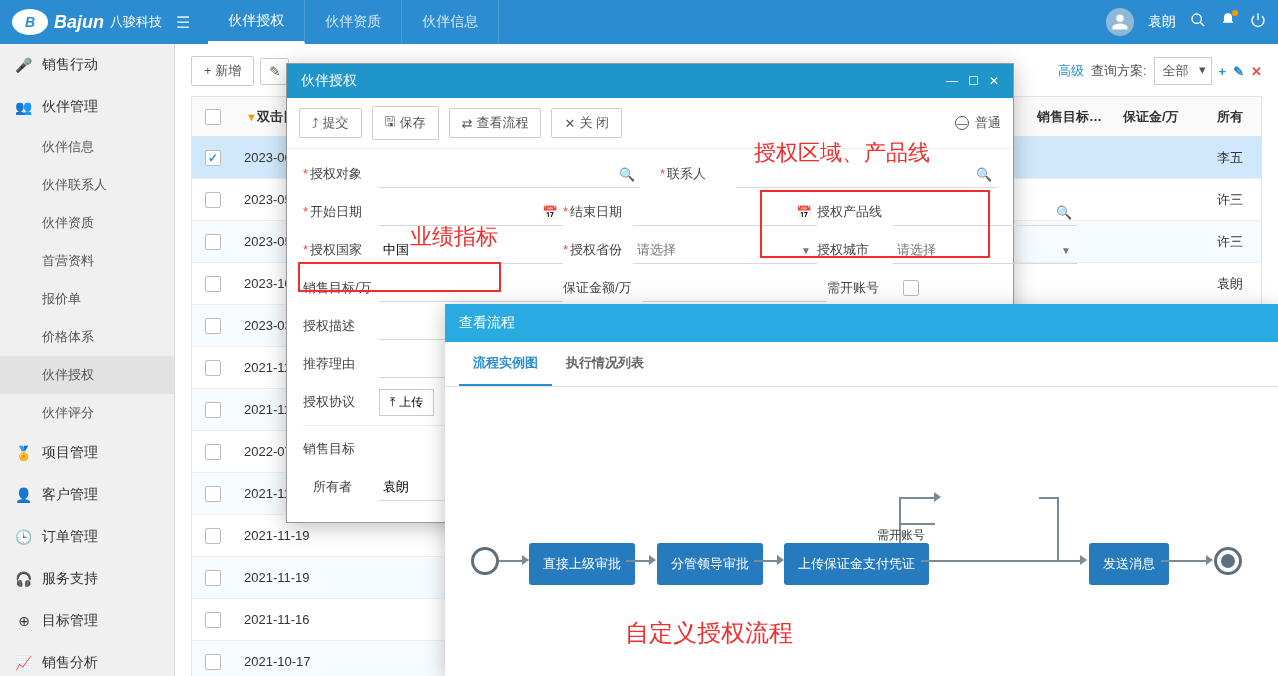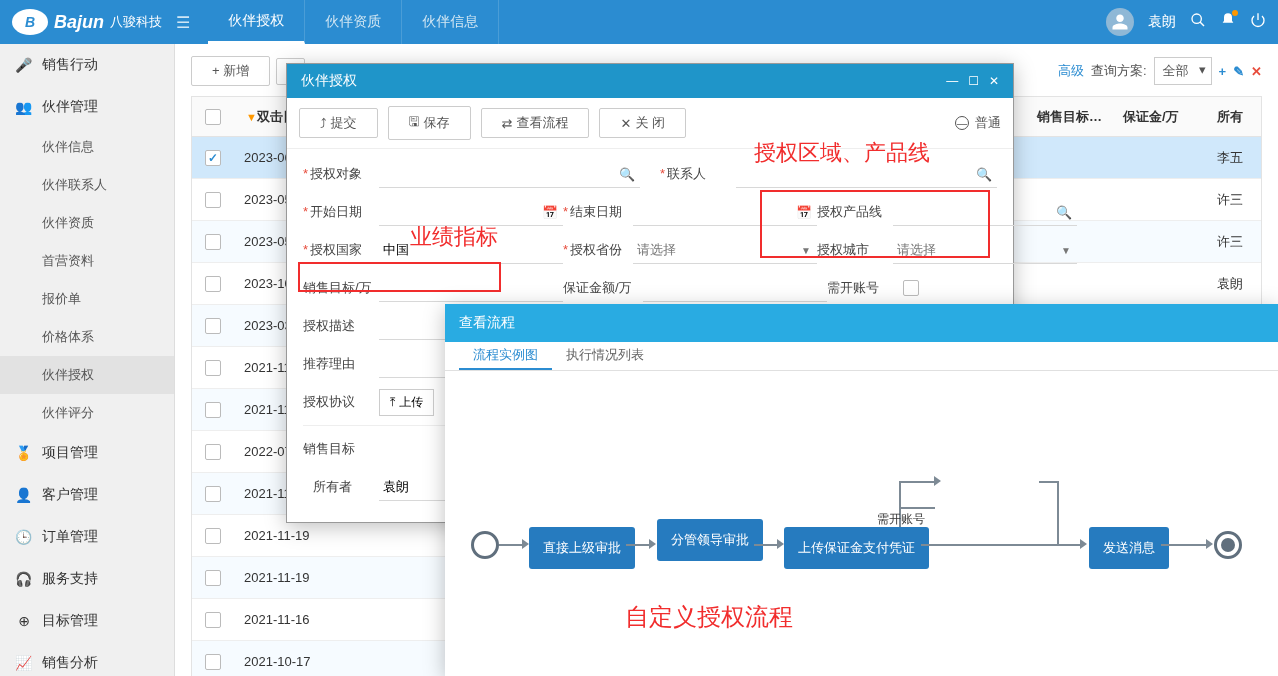--- a/index.html
+++ b/index.html
@@ -25,21 +25,21 @@
 .layout { display: flex; height: calc(676px - 44px); }
 .sidebar { width: 175px; background: #f0f0f0; border-right: 1px solid #ddd; overflow-y: auto; }
 .side-item { padding: 12px 16px; font-size: 14px; color: #333; display: flex; align-items: center; gap: 10px; cursor: pointer; }
 .side-sub { padding: 10px 16px 10px 42px; font-size: 13px; color: #555; cursor: pointer; }
 .side-sub.active { background: #e2e2e2; }
 .side-icon { width: 16px; height: 16px; display:inline-flex; align-items:center; justify-content:center;}
 
 
 .main { flex: 1; background: #fff; position: relative; padding: 12px 16px; overflow:hidden;}
 .toolbar { display: flex; align-items: center; gap: 6px; margin-bottom: 10px; }
-.btn { border: 1px solid #ccc; background: #fff; padding: 5px 20px; font-size: 13px; cursor: pointer; border-radius: 2px; display: flex; align-items: center; gap: 4px; color:#555;}
+.btn { border: 1px solid #ccc; background: #fff; padding: 5px 12px; font-size: 13px; cursor: pointer; border-radius: 2px; display: flex; align-items: center; gap: 4px; color:#555;}
 .btn-icon { border: 1px solid #ccc; background: #fff; padding: 5px 8px; cursor: pointer; border-radius: 2px; color:#555;}
 .toolbar-right { margin-left: auto; display: flex; align-items: center; gap: 7px; font-size: 13px; color:#555;}
 .select { border: 1px solid #ccc; padding: 4px 22px 4px 8px; font-size: 13px; background:#fff; position:relative;}
 .link-blue{color:#2b8cd1; cursor:pointer;}
 .icon-blue{color:#2b8cd1; cursor:pointer; font-weight:bold;}
 .icon-red{color:#e74c3c; cursor:pointer; font-weight:bold;}
 
 
 .table { border: 1px solid #e3e3e3; }
 .table-head { display: flex; background: #fafafa; border-bottom: 1px solid #e3e3e3; font-size: 13px; font-weight: bold; color: #333; height: 40px; align-items: center; }
@@ -80,21 +80,21 @@
 .divider-h { border-bottom: 1px solid #eee; margin: 4px 0;}
 
 
 .anno { position: absolute; color: #f12d2d; font-size: 22px; font-weight: 500; z-index: 20; pointer-events:none;}
 .anno-box { position: absolute; border: 2px solid #f12d2d; z-index: 19; pointer-events:none;}
 
 
 .dialog2 { position: absolute; left: 445px; top: 304px; width: 833px; height: 372px; background: #fff; box-shadow: 0 4px 20px rgba(0,0,0,0.25); z-index: 30; }
 .dialog2-head { background: #29abe2; color: #fff; padding: 10px 14px; font-size: 14px; }
 .dialog2-tabs { display: flex; border-bottom: 1px solid #e0e0e0; padding: 0 14px; }
-.dialog2-tab { padding: 4px 14px; font-size: 13px; color: #666; cursor: pointer; }
+.dialog2-tab { padding: 12px 14px; font-size: 13px; color: #666; cursor: pointer; font-weight: bold; }
 .dialog2-tab.active { color: #2b8cd1; border-bottom: 2px solid #2b8cd1; }
 .flow-canvas { position: relative; height: 280px; }
 .flow-start { position: absolute; width: 28px; height: 28px; border: 3px solid #606f7d; border-radius: 50%; background:#fff;}
 .flow-end { position: absolute; width: 28px; height: 28px; border: 3px solid #606f7d; border-radius: 50%; background:#fff; display:flex; align-items:center; justify-content:center;}
 .flow-end::after{content:""; width:14px; height:14px; background:#606f7d; border-radius:50%;}
 .flow-node { position: absolute; background: #267bbf; color: #fff; font-size: 13px; padding: 12px 14px; border-radius: 3px; text-align:center; white-space:nowrap;}
 .flow-label { position: absolute; font-size: 12px; color: #333; }
 .flow-line { position: absolute; background: #7d8a95; }
 .flow-arrow-r { position:absolute; width:0; height:0; border-top:5px solid transparent; border-bottom:5px solid transparent; border-left:7px solid #7d8a95;}
 .anno-flow { position:absolute; color:#f12d2d; font-size:24px; z-index:35;}
@@ -493,21 +493,21 @@
   </div>
   <div class="flow-canvas">
     <div class="flow-start" style="left:26px; top:160px;"></div>
     <div class="flow-line" style="left:54px; top:173px; width:24px; height:2px;"></div>
     <div class="flow-arrow-r" style="left:77px; top:168px;"></div>
 
     <div class="flow-node" style="left:84px; top:156px;">直接上级审批</div>
     <div class="flow-line" style="left:181px; top:173px; width:24px; height:2px;"></div>
     <div class="flow-arrow-r" style="left:204px; top:168px;"></div>
 
-    <div class="flow-node" style="left:212px; top:148px;">分管领导审批</div>
+    <div class="flow-node" style="left:212px; top:156px;">分管领导审批</div>
     <div class="flow-line" style="left:309px; top:173px; width:24px; height:2px;"></div>
     <div class="flow-arrow-r" style="left:332px; top:168px;"></div>
 
     <div class="flow-node" style="left:339px; top:156px;">上传保证金支付凭证</div>
     <div class="flow-line" style="left:476px; top:173px; width:160px; height:2px;"></div>
     <div class="flow-arrow-r" style="left:635px; top:168px;"></div>
 
     <div class="flow-line" style="left:454px; top:136px; width:2px; height:20px;"></div>
     <div class="flow-line" style="left:454px; top:136px; width:36px; height:2px;"></div>
     <div class="flow-label" style="left:432px; top:140px;">需开账号</div>

